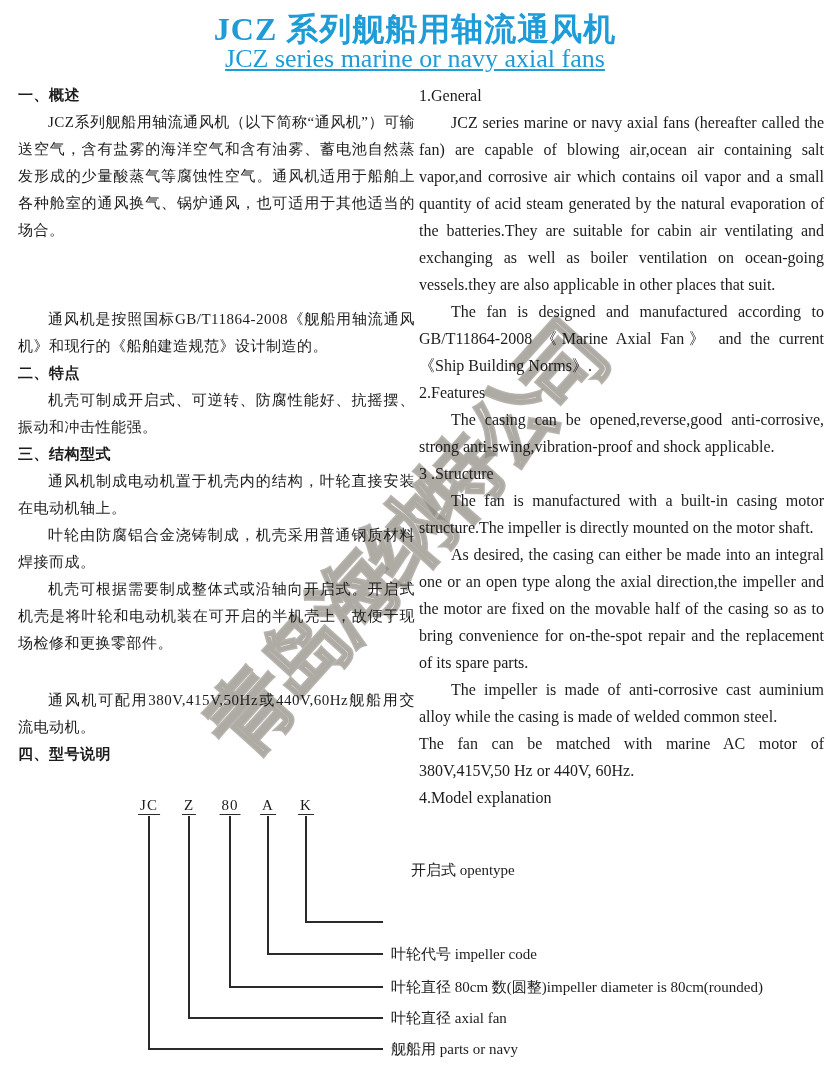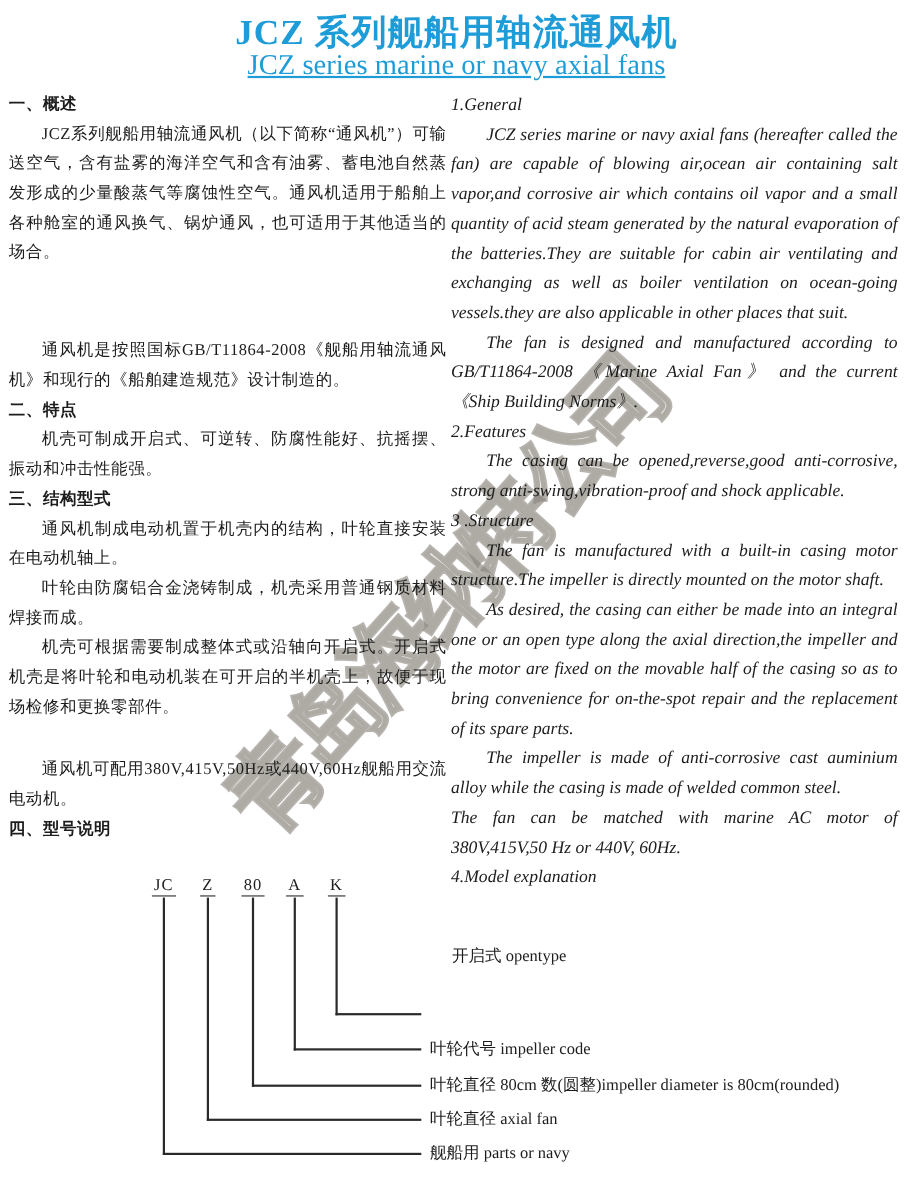--- a/index.html
+++ b/index.html
@@ -57,33 +57,32 @@
   }
 
   
   .columns {
     position: absolute;
     top: 82px; left: 8px;
     width: 816px;
     display: flex;
     z-index: 2;
   }
-  .col { text-align: justify; }
+  .col { text-align: justify; margin-left: 10px; }
   .col-left {
     width: 398px;
     font-size: 15px;
     line-height: 27px;
     letter-spacing: 0.5px;
   }
   .col-right {
     width: 406px;
     margin-left: 4px;
     font-size: 16px;
     line-height: 27px;
-    font-style: italic;
   }
   .col p { margin: 0; }
   .col .ind { text-indent: 2em; }
   .col-left .h { font-weight: bold; }
   .col-right .h { font-weight: normal; }
   .gap1 { margin-top: 62px !important; }
   .gap2 { margin-top: 30px !important; }
 
   
   .diagram { position: absolute; top: 0; left: 0; width: 830px; height: 892px; z-index: 2; }

